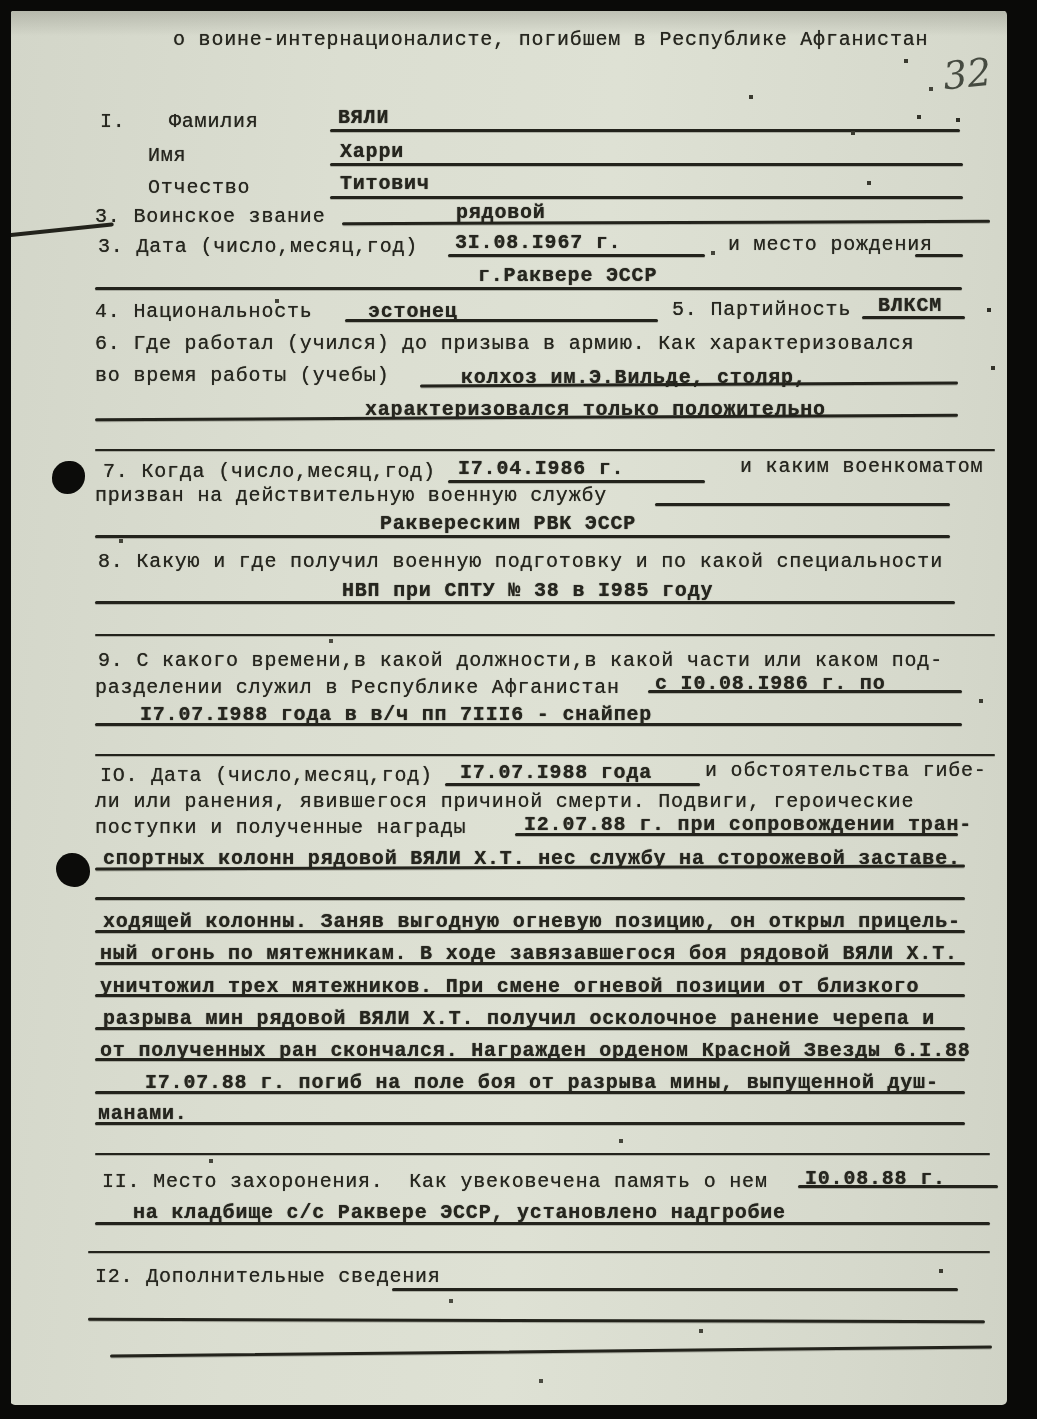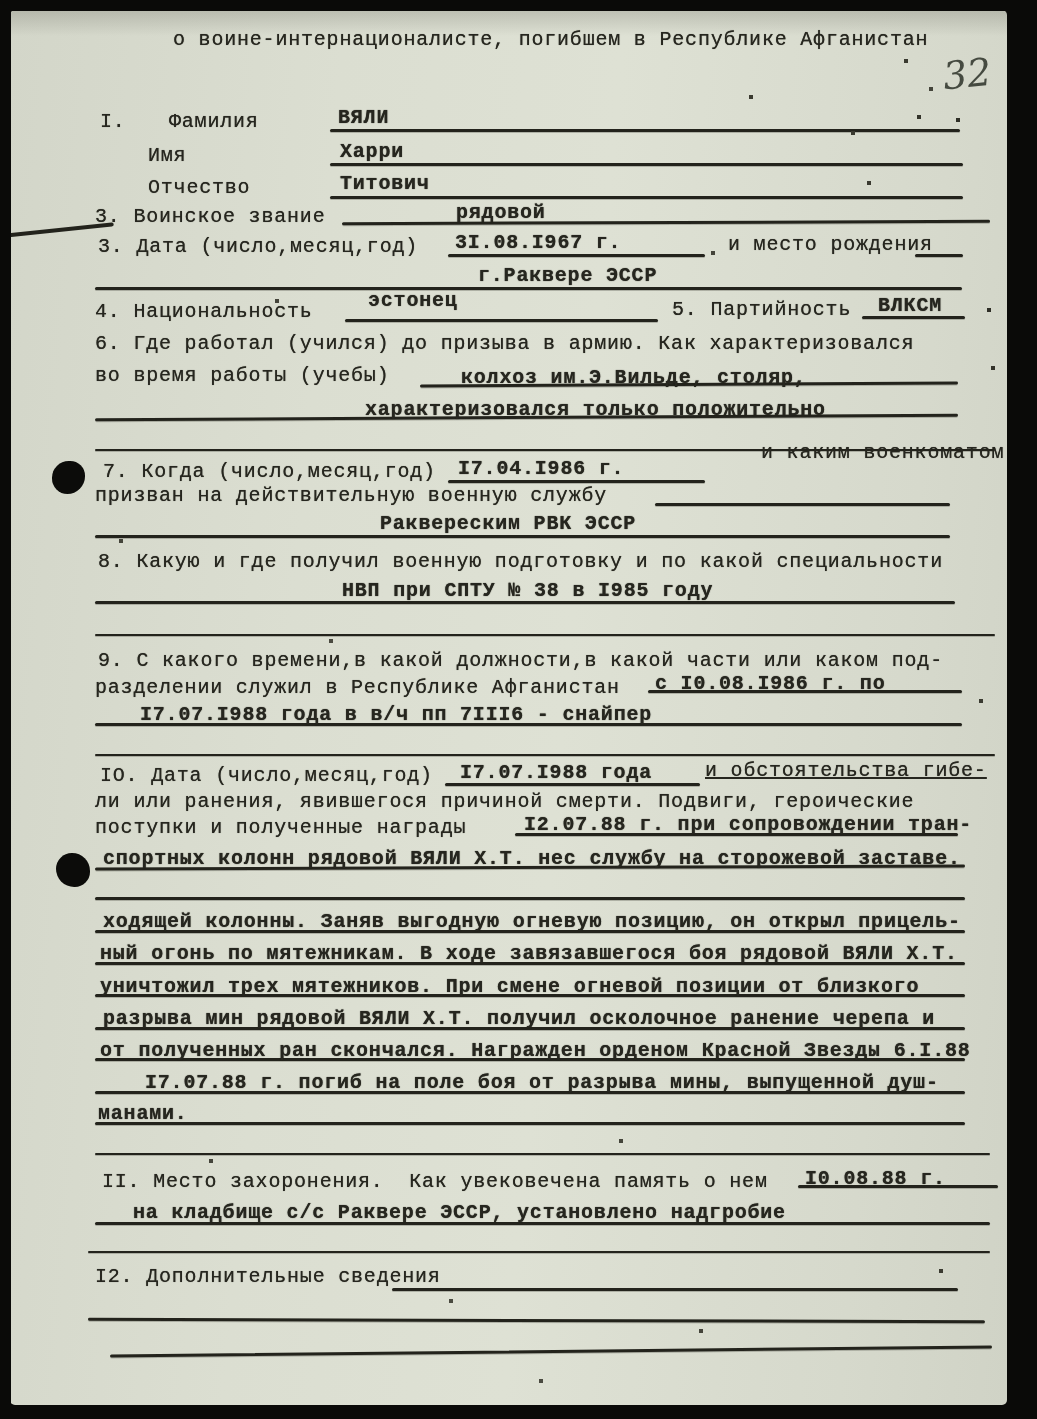--- a/index.html
+++ b/index.html
@@ -96,39 +96,39 @@
 
   <div class="t" style="left:98px;top:235px;">3. Дата (число,месяц,год)</div>
   <div class="t v" style="left:455px;top:231px;">3I.08.I967 г.</div>
   <div class="rule" style="left:448px;top:254px;width:257px;"></div>
   <div class="t" style="left:728px;top:233px;">и место рождения</div>
   <div class="rule" style="left:915px;top:254px;width:48px;"></div>
   <div class="t v" style="left:478px;top:264px;">г.Раквере ЭССР</div>
   <div class="rule" style="left:95px;top:287px;width:867px;"></div>
 
   <div class="t" style="left:95px;top:300px;">4. Национальность</div>
-  <div class="t v" style="left:368px;top:289px;">эстонец</div>
+  <div class="t v" style="left:368px;top:300px;">эстонец</div>
   <div class="rule" style="left:345px;top:319px;width:313px;"></div>
   <div class="t" style="left:672px;top:298px;">5. Партийность</div>
   <div class="t v" style="left:878px;top:294px;">ВЛКСМ</div>
   <div class="rule" style="left:862px;top:316px;width:103px;"></div>
 
   <div class="t" style="left:95px;top:332px;">6. Где работал (учился) до призыва в армию. Как характеризовался</div>
   <div class="t" style="left:95px;top:364px;">во время работы (учебы)</div>
   <div class="t v" style="left:432px;top:366px;margin-left:29px;">колхоз им.Э.Вильде, столяр,</div>
   <div class="rule" style="left:420px;top:383px;width:538px;transform:rotate(-.3deg);"></div>
   <div class="t v" style="left:365px;top:398px;">характеризовался только положительно</div>
   <div class="rule" style="left:95px;top:416px;width:863px;transform:rotate(-.3deg);"></div>
 
   <div class="rule thin" style="left:95px;top:449px;width:900px;"></div>
 
   <div class="t" style="left:103px;top:460px;">7. Когда (число,месяц,год)</div>
   <div class="t v" style="left:458px;top:457px;">I7.04.I986 г.</div>
   <div class="rule" style="left:448px;top:480px;width:257px;"></div>
-  <div class="t" style="left:740px;top:441px;margin-left:21px;">и каким военкоматом</div>
+  <div class="t" style="left:740px;top:455px;">и каким военкоматом</div>
   <div class="t" style="left:95px;top:484px;text-align:center;">призван на действительную военную службу</div>
   <div class="rule" style="left:655px;top:503px;width:295px;"></div>
   <div class="t v" style="left:380px;top:512px;">Раквереским РВК ЭССР</div>
   <div class="rule" style="left:95px;top:535px;width:855px;"></div>
 
   <div class="t" style="left:98px;top:550px;">8. Какую и где получил военную подготовку и по какой специальности</div>
   <div class="t v" style="left:342px;top:579px;">НВП при СПТУ № 38 в I985 году</div>
   <div class="rule" style="left:95px;top:601px;width:860px;"></div>
 
   <div class="rule thin" style="left:95px;top:634px;width:900px;"></div>
@@ -138,21 +138,21 @@
   <div class="t v" style="left:655px;top:672px;">с I0.08.I986 г. по</div>
   <div class="rule" style="left:648px;top:690px;width:314px;"></div>
   <div class="t v" style="left:140px;top:703px;">I7.07.I988 года в в/ч пп 7III6 - снайпер</div>
   <div class="rule" style="left:95px;top:723px;width:867px;"></div>
 
   <div class="rule thin" style="left:95px;top:754px;width:900px;"></div>
 
   <div class="t" style="left:100px;top:764px;">IO. Дата (число,месяц,год)</div>
   <div class="t v" style="left:460px;top:761px;">I7.07.I988 года</div>
   <div class="rule" style="left:445px;top:783px;width:255px;"></div>
-  <div class="t" style="left:705px;top:759px;text-decoration:underline;">и обстоятельства гибе-</div>
+  <div class="t" style="left:705px;top:759px;">и обстоятельства гибе-</div>
   <div class="t" style="left:95px;top:790px;">ли или ранения, явившегося причиной смерти. Подвиги, героические</div>
   <div class="t" style="left:95px;top:816px;">поступки и полученные награды</div>
   <div class="t v" style="left:524px;top:813px;">I2.07.88 г. при сопровождении тран-</div>
   <div class="rule" style="left:515px;top:833px;width:443px;"></div>
   <div class="t v" style="left:103px;top:847px;">спортных колонн рядовой ВЯЛИ Х.Т. нес службу на сторожевой заставе.</div>
   <div class="rule" style="left:95px;top:866px;width:870px;transform:rotate(-.2deg);"></div>
   <div class="rule" style="left:95px;top:897px;width:870px;"></div>
   <div class="t v" style="left:103px;top:910px;">ходящей колонны. Заняв выгодную огневую позицию, он открыл прицель-</div>
   <div class="rule" style="left:95px;top:930px;width:870px;"></div>
   <div class="t v" style="left:100px;top:942px;">ный огонь по мятежникам. В ходе завязавшегося боя рядовой ВЯЛИ Х.Т.</div>

